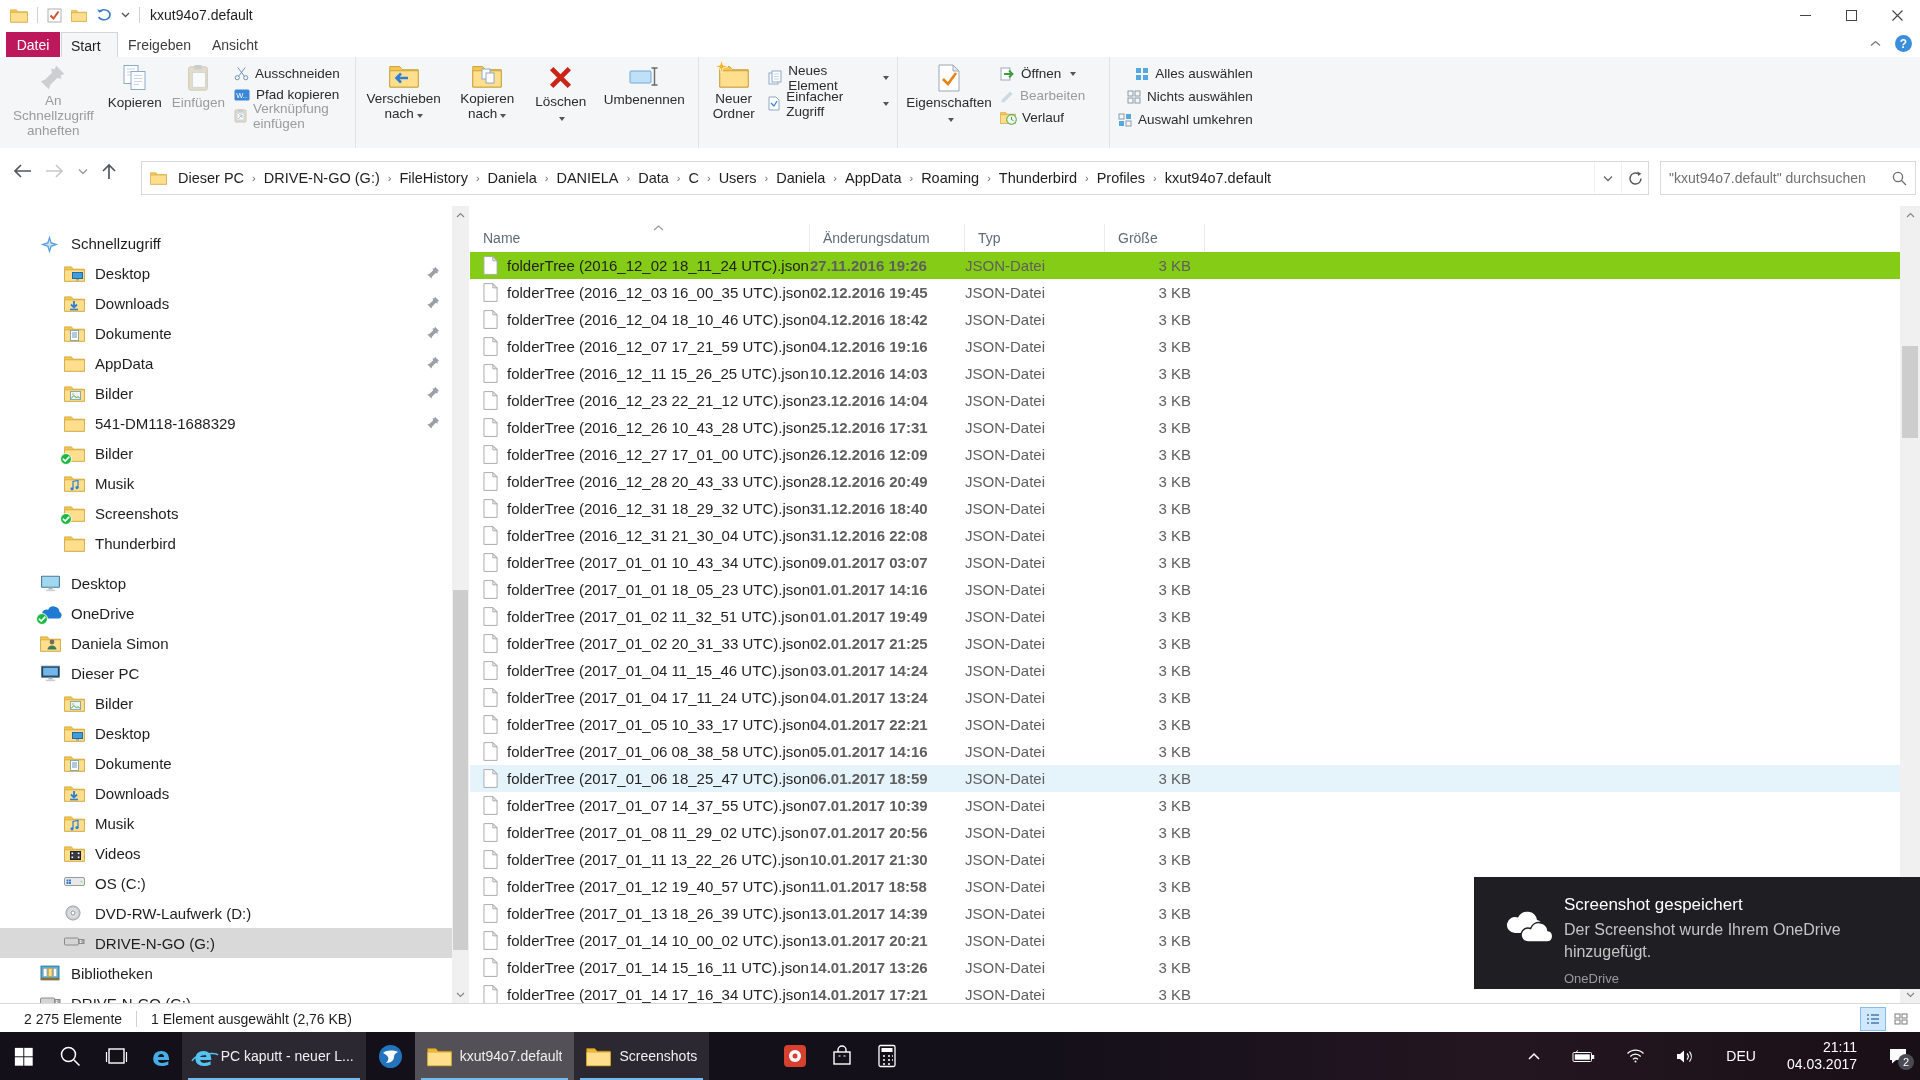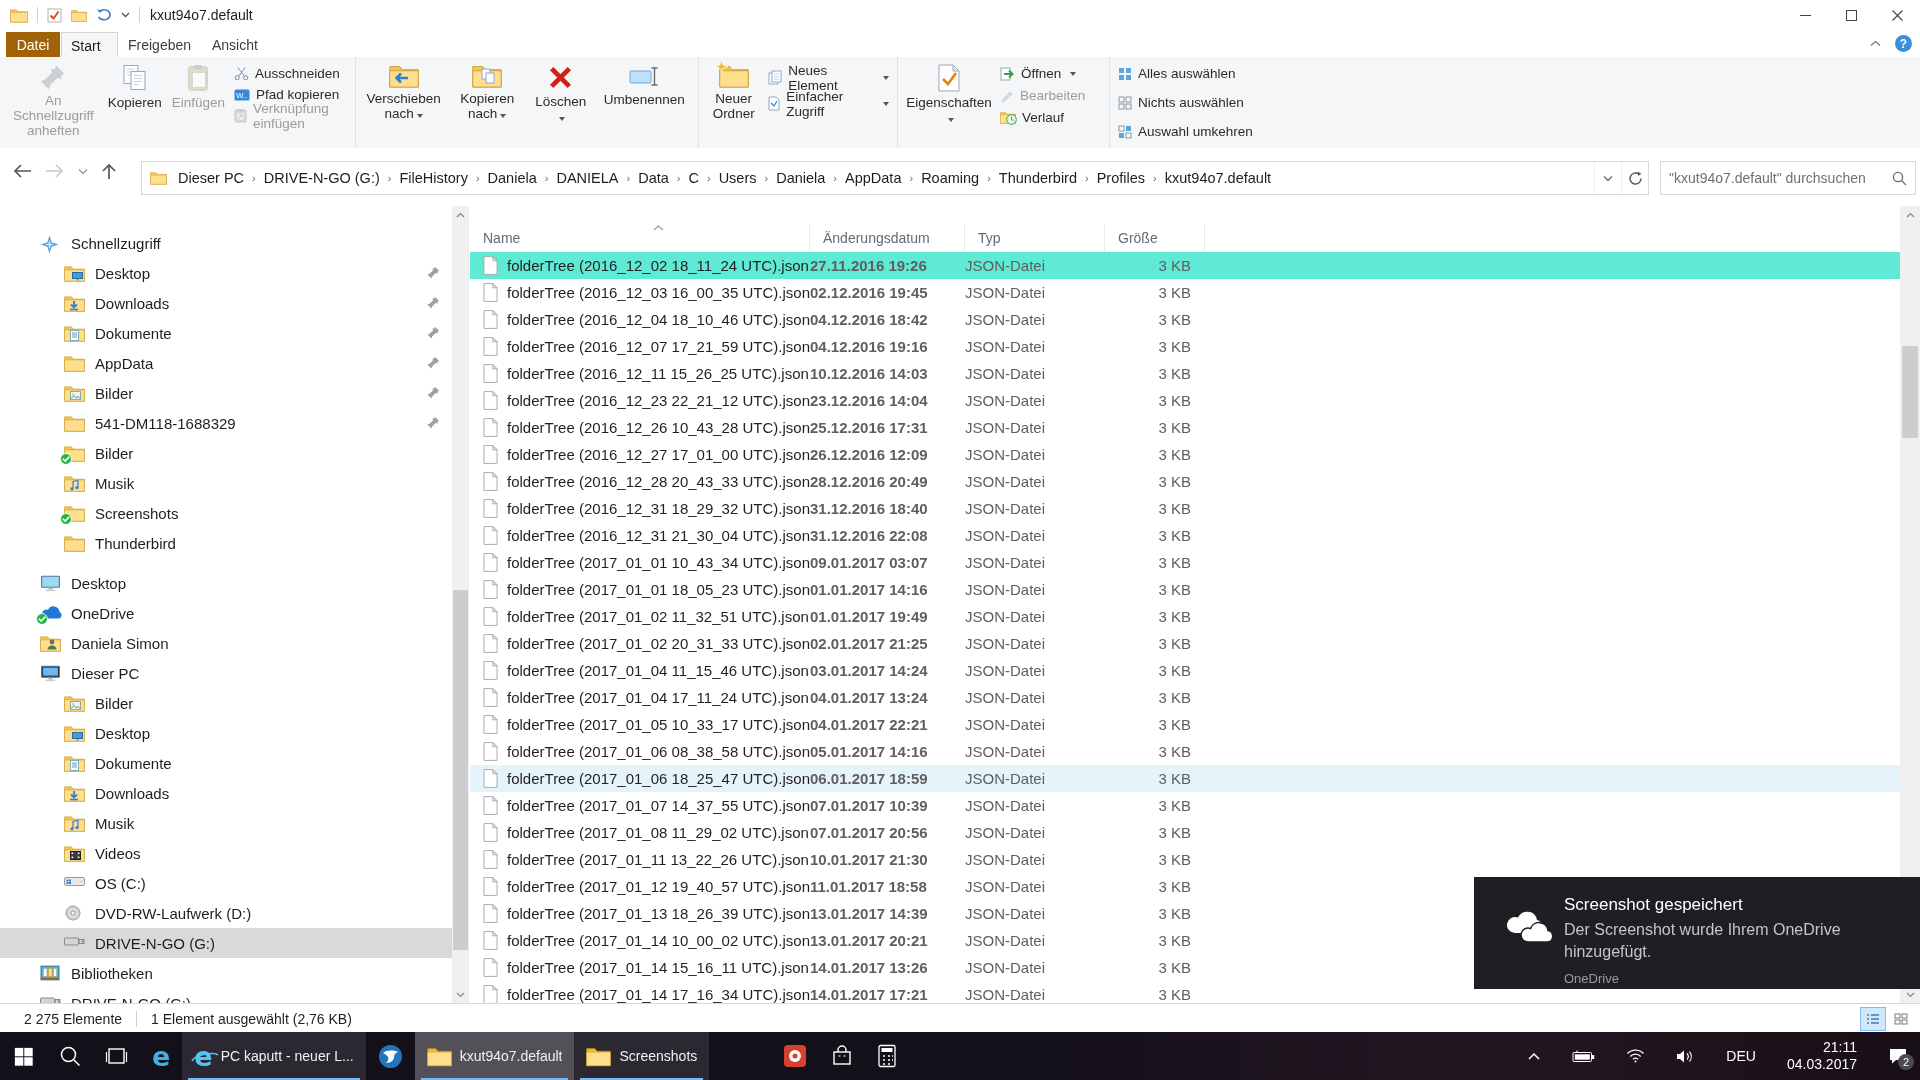--- a/index.html
+++ b/index.html
@@ -9,21 +9,21 @@
   
   .titlebar{position:absolute;top:0;left:0;width:1920px;height:30px;background:#fff;
             display:flex;align-items:center;}
   .qat{display:flex;align-items:center;gap:9px;padding-left:10px;}
   .qat-sep{width:1px;height:16px;background:#d0d0d0;}
   .win-title{font-size:14px;margin-left:10px;color:#1e1e1e;}
   .wincontrols{position:absolute;right:0;top:0;display:flex;height:30px;}
   .wc{width:46px;height:30px;display:flex;align-items:center;justify-content:center;}
   
   .tabsrow{position:absolute;top:30px;left:0;width:1920px;height:27px;background:#fff;}
-  .tab-file{position:absolute;left:6px;top:2px;width:54px;height:25px;background:#a16207;
+  .tab-file{position:absolute;left:6px;top:2px;width:54px;height:25px;background:#be185d;
             color:#fff;font-size:14px;display:flex;align-items:center;justify-content:center;}
   .tab{position:absolute;top:2px;height:25px;font-size:14px;color:#3c3c3c;
        display:flex;align-items:center;justify-content:center;padding:0 16px;}
   .tab.active{background:#f5f6f7;border:1px solid #d5d5d6;border-bottom:none;color:#1e1e1e;}
   .ribbon-top-icons{position:absolute;right:8px;top:5px;display:flex;gap:14px;align-items:center;}
   .help-circle{width:17px;height:17px;border-radius:50%;background:#3a8edb;color:#fff;
                font-size:12px;font-weight:bold;display:flex;align-items:center;justify-content:center;}
   
   .ribbon{position:absolute;top:57px;left:0;width:1920px;height:91px;background:#f5f6f7;
           border-bottom:1px solid #d5d5d6;display:flex;}
@@ -71,21 +71,21 @@
   .sb-scroll{position:absolute;left:452px;top:0;width:17px;height:797px;background:#f0f0f0;}
   .arr{position:absolute;left:0;width:17px;height:17px;display:flex;align-items:center;justify-content:center;}
   .sb-thumb{position:absolute;left:1px;width:15px;background:#cdcdcd;}
   
   .filelist{position:absolute;left:470px;top:0;width:1430px;height:797px;}
   .listheader{position:absolute;top:18px;left:0;height:28px;display:flex;font-size:14px;color:#5f6b76;}
   .hcell{border-right:1px solid #ebebeb;display:flex;align-items:center;padding-left:13px;box-sizing:border-box;position:relative;}
   .sort-caret{position:absolute;top:1px;left:183px;}
   .rows{position:absolute;top:46px;left:0;right:0;}
   .frow{height:27px;display:flex;align-items:center;font-size:15px;}
-  .frow.selected{background:#5eead4;}
+  .frow.selected{background:#84cc16;}
   .frow.hover{background:#e5f3fb;}
   .c-name{width:340px;display:flex;align-items:center;padding-left:13px;box-sizing:border-box;overflow:hidden;}
   .c-name .fn{margin-left:9px;white-space:nowrap;color:#211f1f;}
   .c-date{width:155px;color:#5f5f5f;box-sizing:border-box;font-weight:bold;}
   .c-type{width:140px;color:#5f5f5f;box-sizing:border-box;}
   .c-size{width:100px;color:#5f5f5f;text-align:right;padding-right:14px;box-sizing:border-box;}
   .list-scroll{position:absolute;left:1900px;top:0;width:20px;height:797px;background:#f0f0f0;}
   .ls-thumb{position:absolute;left:2px;width:16px;background:#cdcdcd;}
   
   .statusbar{position:absolute;top:1003px;left:0;width:1920px;height:29px;background:#fff;
@@ -387,21 +387,21 @@
               <path d="M5.5 2.8v2.7l2 1.2" stroke="#3d9e3d" fill="none"></path>
             </svg>
         </span>
         <span>Verlauf</span>
       </div>
     </div>
     <div class="glabel">Öffnen</div>
   </div>
 
   <div class="rgroup" style="width:150px;border-right:none;">
-    <div class="smallcol" style="gap:12px;">
+    <div class="smallcol" style="gap:6px;align-items:flex-end;">
       <div class="smallbtn">
         <span>
             <svg width="14" height="14" viewBox="0 0 14 14">
               <rect x="1" y="1" width="5" height="5" fill="#55a8e2"></rect>
               <rect x="8" y="1" width="5" height="5" fill="#55a8e2"></rect>
               <rect x="1" y="8" width="5" height="5" fill="#55a8e2"></rect>
               <rect x="8" y="8" width="5" height="5" fill="#55a8e2"></rect>
             </svg>
           </span>
         <span>Alles auswählen</span>

